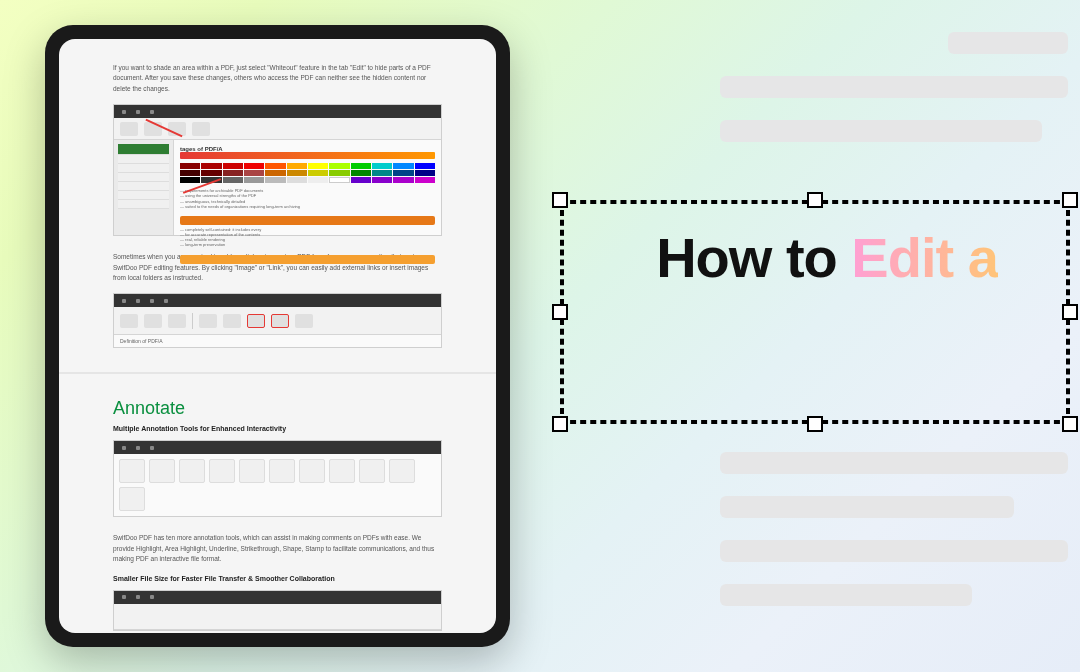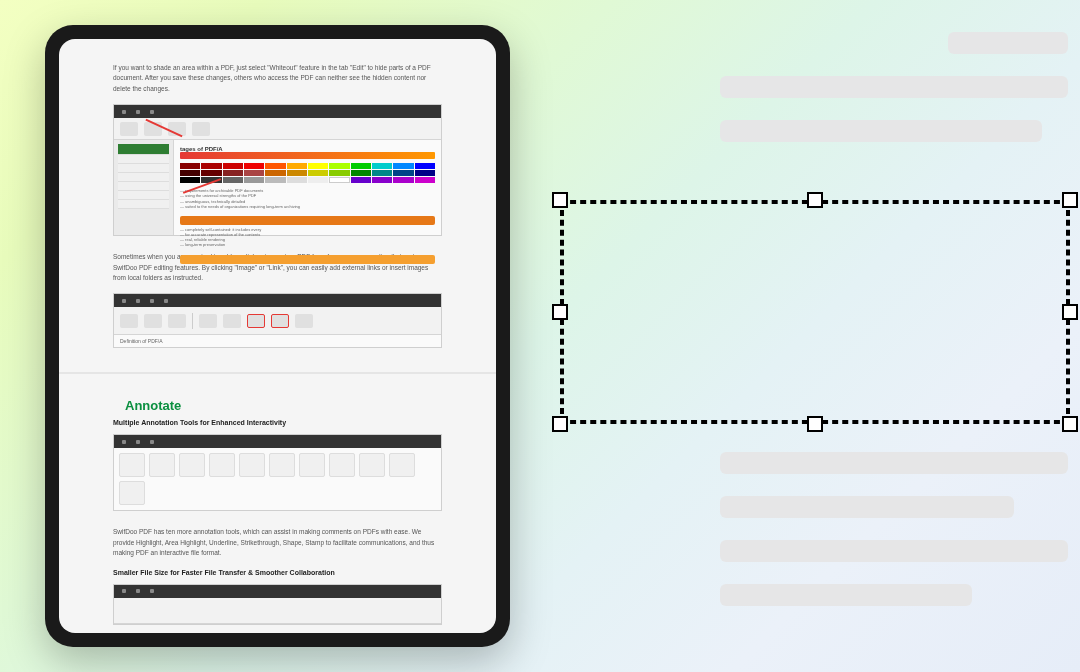--- a/index.html
+++ b/index.html
@@ -20,21 +20,21 @@
 .side-row { height:9px; background:#f0f0f0; border-bottom:1px solid #ddd; }
 .side-act { background:#2e7d32; height:11px; }
 .pal { flex:1; padding:6px; }
 .line-a { height:7px; border-radius:1px; margin-bottom:4px; }
 .cgrid { display:grid; grid-template-columns:repeat(12,1fr); gap:1px; margin-bottom:5px; }
 .cc { height:6px; }
 .hl1 { height:9px; background:#e67817; border-radius:2px; margin-top:7px; }
 .arr { position:absolute; width:40px; height:2px; background:#e53935; transform:rotate(25deg); }
 .shot1 { position:relative; }
 
-.section-hd { font-size:13px; font-weight:700; color:#0a8f3f; margin:24px 12px 6px; }
+.section-hd { font-size:18px; font-weight:400; color:#0a8f3f; margin:24px 0 6px; }
 .sub-hd { font-size:7px; font-weight:700; color:#222; margin-bottom:6px; }
 .ann-tb { display:flex; gap:4px; padding:5px; flex-wrap:wrap; }
 .ann-it { width:26px; height:24px; background:#f0f0f0; border:1px solid #ddd; border-radius:2px; }
 
 .right-blocks { position:absolute; right:12px; top:32px; }
 .rb { background:#e6e6e7; border-radius:6px; margin-bottom:22px; }
 
 .selbox { position:absolute; left:560px; top:200px; width:510px; height:224px; }
 .dl { position:absolute; border:2px dashed #000; }
 .dl.t { top:0; left:0; width:100%; height:0; }
@@ -219,14 +219,17 @@
     <div class="dl r"></div>
   <div class="hd tl"></div>
   <div class="hd tm"></div>
   <div class="hd tr"></div>
   <div class="hd ml"></div>
   <div class="hd mr"></div>
   <div class="hd bl"></div>
   <div class="hd bm"></div>
   <div class="hd br"></div>
   <div class="hero-inner">
+    <div class="hero-line">
+      <span class="w-black">How to </span><span class="grad1">Edit a</span>
+    </div>
   </div>
 </div>
 
 </body></html>

